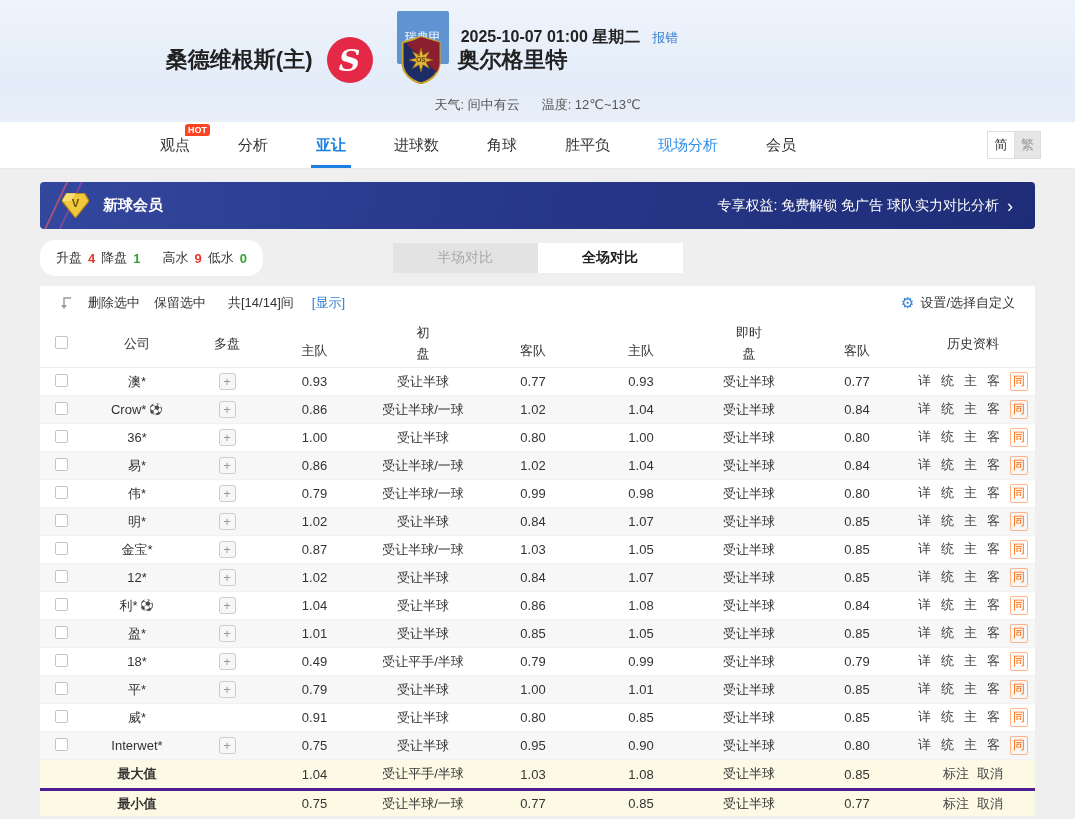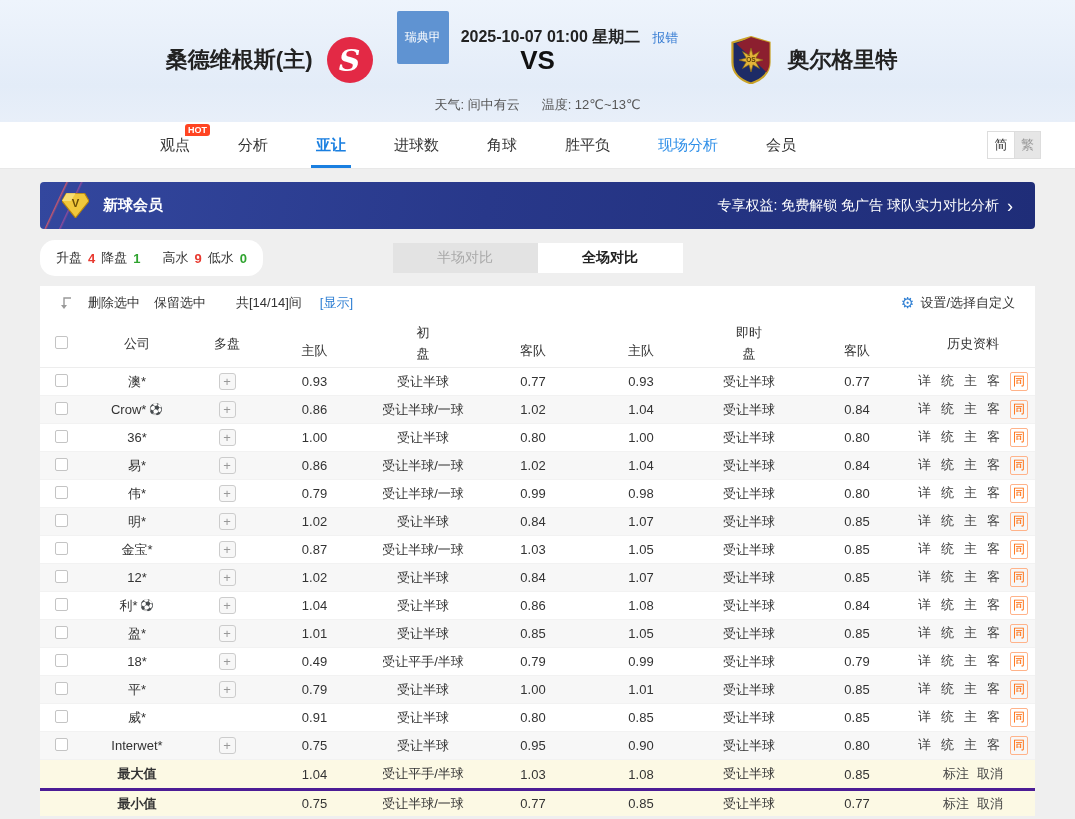--- a/index.html
+++ b/index.html
@@ -56,21 +56,21 @@
   .stat-gap { width:10px; }
   .scope-toggle { position:absolute; left:50%; transform:translateX(-50%); width:290px; height:30px; background:#e3e3e3; display:flex; }
   .scope-btn { flex:1; display:flex; align-items:center; justify-content:center; font-size:14px; cursor:pointer; }
   .scope-btn.on { background:#fff; color:#222; font-weight:bold; }
   .scope-btn.off { color:#a9a9a9; }
 
   
   .table-card { background:#fff; margin-top:13px; }
   .tool-row { height:34px; display:flex; align-items:center; padding:12px 20px; font-size:13px; color:#333; gap:14px; }
   .tool-icon { color:#999; display:flex; }
-  .tool-count { margin-left:16px; color:#333; }
+  .tool-count { margin-left:8px; color:#333; }
   .show-link { color:#2f7fd3; cursor:pointer; margin-left:4px; }
   .tool-right { margin-left:auto; display:flex; align-items:center; gap:6px; }
   .gear { color:#2f7fd3; font-size:15px; }
 
   .grid-row { display:grid; grid-template-columns:42px 110px 70px 105px 112px 108px 108px 108px 108px 1fr;
               align-items:center; height:28px; font-size:13px; color:#333; }
   .grid-row > div { text-align:center; }
   .thead { height:48px; border-bottom:1px solid #ededed; }
   .thead .two-line { display:flex; flex-direction:column; justify-content:space-evenly; height:100%; font-size:13px; color:#333; }
   .thead .bottom-line { align-self:end; padding-bottom:7px; }
@@ -97,21 +97,20 @@
   <div class="meta-row">
     <span class="league-badge">瑞典甲</span>
     <span class="match-time">2025-10-07 01:00 星期二</span>
     <span class="report-link">报错</span>
   </div>
   <div class="teams-row">
     <div class="team home">
       <span class="team-name">桑德维根斯(主)</span>
       <span class="logo-home">S</span>
     </div>
-    <div class="vs">VS</div>
     <div class="team away">
       <span class="logo-away">
         <svg viewBox="0 0 40 44" width="46" height="48">
           <path d="M20 1 L37 6 V24 C37 34 29.5 40.5 20 43.5 C10.5 40.5 3 34 3 24 V6 Z" fill="#1d2b66" stroke="#c9a227" stroke-width="2"></path>
           <path d="M20 1 L37 6 V24 C37 27.5 36 30.5 34.2 33.2 L6.5 7 L20 1 Z" fill="#8c1f2f"></path>
           <polygon points="31,22 24.4,23.8 27.8,29.8 21.8,26.4 20,33 18.2,26.4 12.2,29.8 15.6,23.8 9,22 15.6,20.2 12.2,14.2 18.2,17.6 20,11 21.8,17.6 27.8,14.2 24.4,20.2" fill="#e3b53a" stroke="#8a6a14" stroke-width="0.6"></polygon>
           <text x="20" y="24" text-anchor="middle" font-size="6" font-weight="bold" fill="#5b3f08">ÖS</text>
         </svg>
       </span>
       <span class="team-name">奥尔格里特</span>

